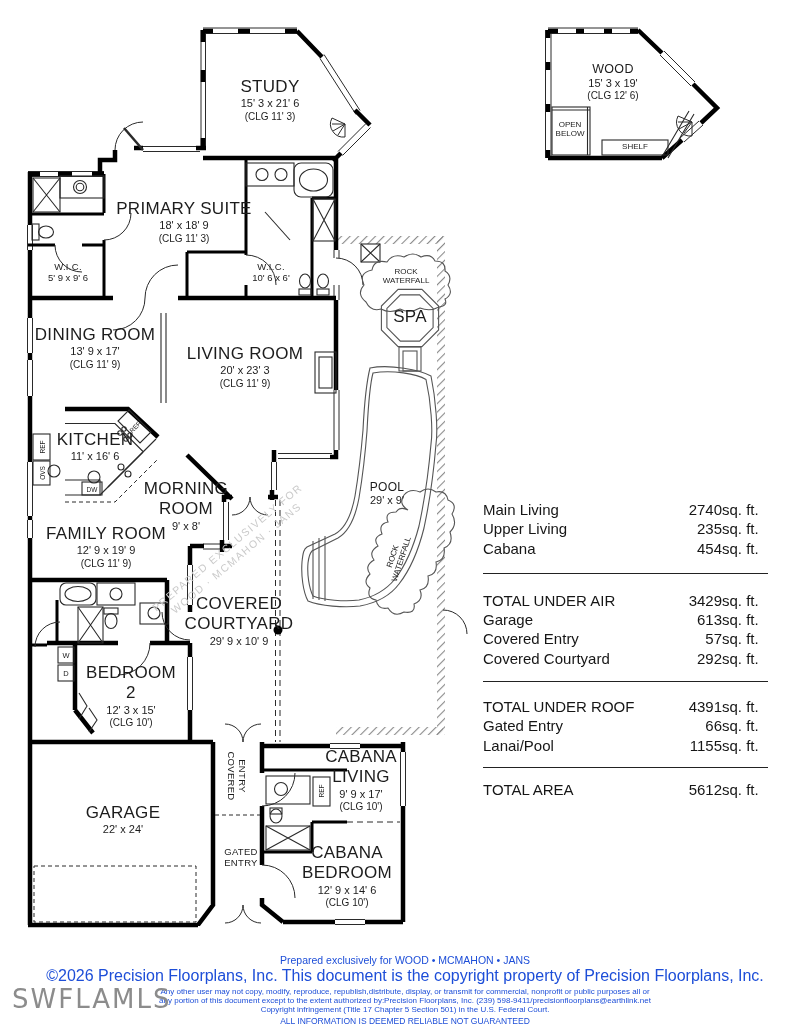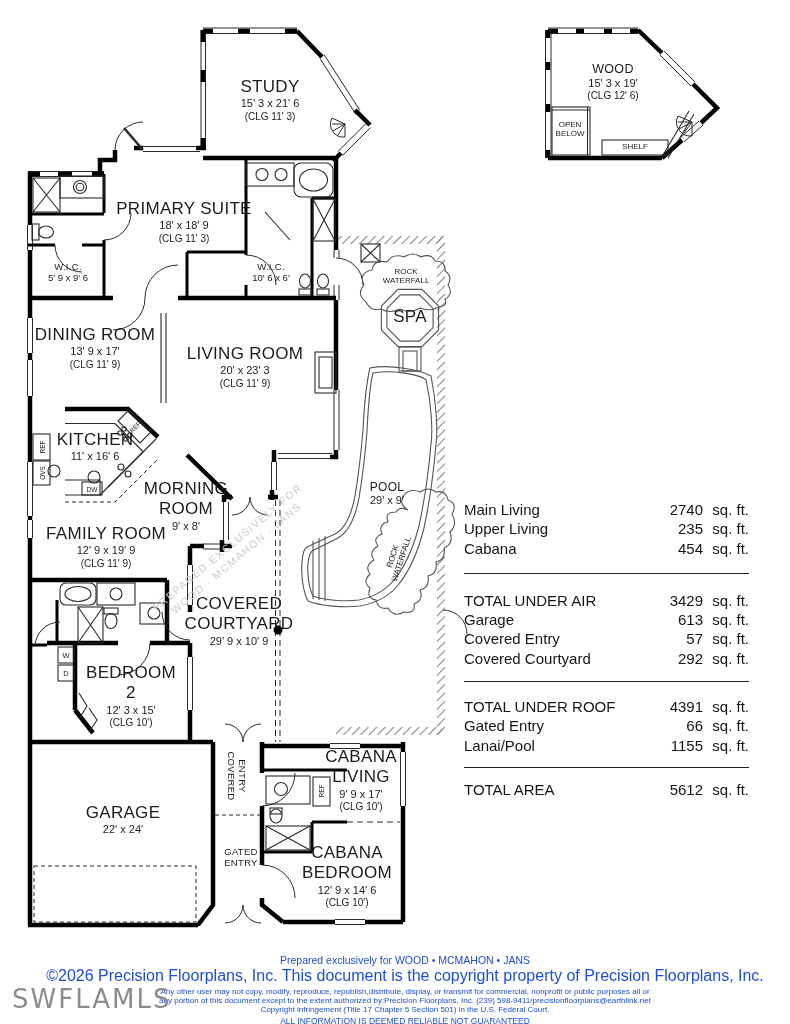--- a/index.html
+++ b/index.html
@@ -7,25 +7,25 @@
 #plan-svg{position:absolute;left:0;top:0;}
 .lbl{position:absolute;transform:translate(-50%,-50%);text-align:center;color:#1c1c1c;line-height:1.2;white-space:nowrap;}
 .lbl .nm{font-size:17px;letter-spacing:.3px;display:block;}
 .lbl .dm{font-size:11px;display:block;}
 .lbl .cg{font-size:10px;display:block;}
 .lbl.small .nm,.lbl.small .dm{font-size:9.5px;}
 .lbl.tiny{font-size:8px;line-height:1.12;}
 .lbl.rot-entry{transform:translate(-50%,-50%) rotate(90deg);}
 .appl{position:absolute;font-size:6.5px;color:#222;transform:translate(-50%,-50%);white-space:nowrap;}
 .addr{position:absolute;left:616px;top:268px;transform:translate(-50%,-50%);font-size:22.5px;color:#1b1b1b;line-height:1.15;text-align:center;letter-spacing:.2px;white-space:nowrap;}
-.stats{position:absolute;left:464px;top:500px;width:285px;font-size:15px;color:#161616;}
+.stats{position:absolute;left:483px;top:500px;width:285px;font-size:15px;color:#161616;}
 .stats .row{display:flex;line-height:19.3px;height:19.3px;}
 .stats .lab{flex:1;text-align:left;white-space:nowrap;}
 .stats .val{width:86px;text-align:right;}
-.stats .unit{width:46px;text-align:right;}
+.stats .unit{width:46px;}
 .stats hr{border:none;border-top:1.6px solid #222;}
 .stats hr.h1{margin:15px 0 17px 0;}
 .stats hr.h2{margin:13px 0 15px 0;}
 .stats hr.h3{margin:12px 0 12px 0;}
 .footer{position:absolute;left:20px;right:0;top:954px;text-align:center;color:#1d4ed8;}
 .footer .f1{font-size:10.5px;margin-bottom:1px;}
 .footer .f2{font-size:16px;margin-bottom:2px;}
 .footer .f3{font-size:8px;line-height:9.2px;}
 .footer .f6{font-size:8.5px;margin-top:1px;}
 .mls{position:absolute;left:12px;top:984px;font-size:26px;letter-spacing:2px;color:#8c8c8c;font-family:"DejaVu Sans",sans-serif;}

